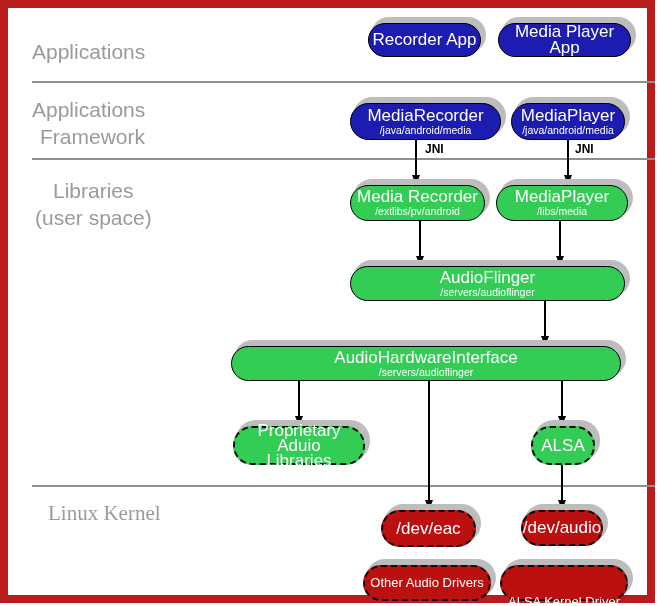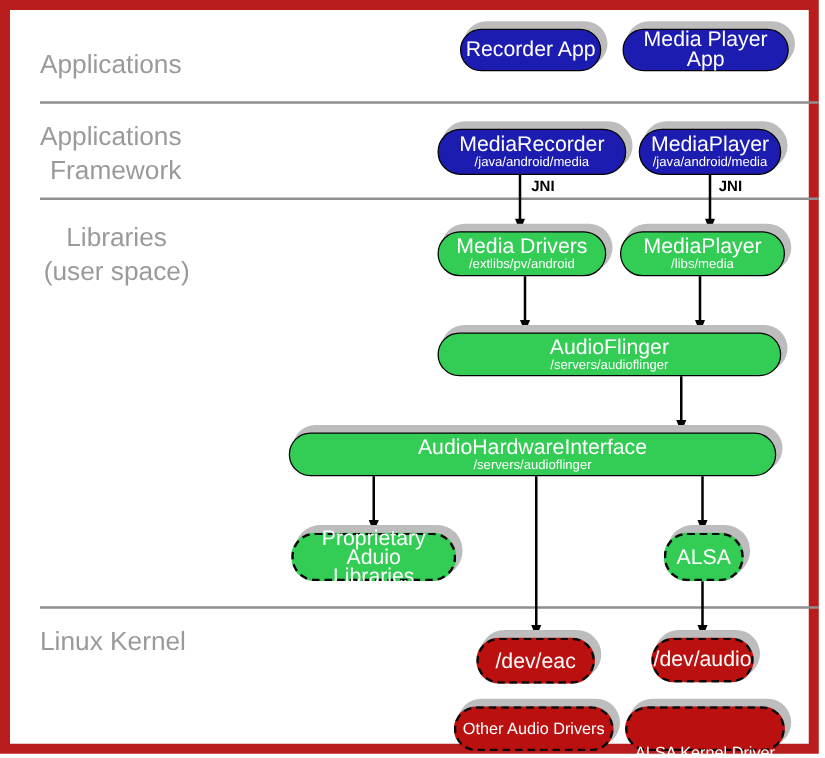--- a/index.html
+++ b/index.html
@@ -49,21 +49,21 @@
 <body>
 
 <div id="frame">
 
   <div class="layer-label" style="left:24px;top:30px;"><span>Applications</span></div>
 
   <div class="layer-label" style="left:24px;top:88px;"><span>Applications</span><br><span style="padding-left:8px;">Framework</span></div>
 
   <div class="layer-label" style="left:20px;top:169px;"><span style="padding-left:25px;">Libraries</span><br><span style="padding-left:7px;">(user space)</span></div>
 
-  <div class="layer-label" style="left:24px;top:492px;"><span>Linux Kernel</span></div>
+  <div class="layer-label" style="left:40px;top:492px;font-family:Liberation Serif, serif;"><span>Linux Kernel</span></div>
 
   <div class="divider" style="top:73px;"></div>
   <div class="divider" style="top:150px;"></div>
   <div class="divider" style="top:477px;"></div>
 
   <div class="arrow" style="left:407px;top:132px;height:45px;"></div>
   <div class="arrow" style="left:559px;top:132px;height:45px;"></div>
   <span class="jni" style="left:417px;top:134px;">JNI</span>
   <span class="jni" style="left:567px;top:134px;">JNI</span>
 
@@ -85,21 +85,21 @@
   <div class="node blue" style="left:342px;top:95px;width:151px;height:37px;">
     <span class="t1">MediaRecorder</span>
     <span class="t2">/java/android/media</span>
   </div>
   <div class="node blue" style="left:503px;top:95px;width:114px;height:37px;">
     <span class="t1">MediaPlayer</span>
     <span class="t2">/java/android/media</span>
   </div>
 
   <div class="node green" style="left:342px;top:177px;width:135px;height:36px;">
-    <span class="t1">Media Drivers</span>
+    <span class="t1">Media Recorder</span>
     <span class="t2">/extlibs/pv/android</span>
   </div>
   <div class="node green" style="left:488px;top:177px;width:132px;height:36px;">
     <span class="t1">MediaPlayer</span>
     <span class="t2">/libs/media</span>
   </div>
   <div class="node green" style="left:342px;top:258px;width:275px;height:35px;">
     <span class="t1">AudioFlinger</span>
     <span class="t2">/servers/audioflinger</span>
   </div>

